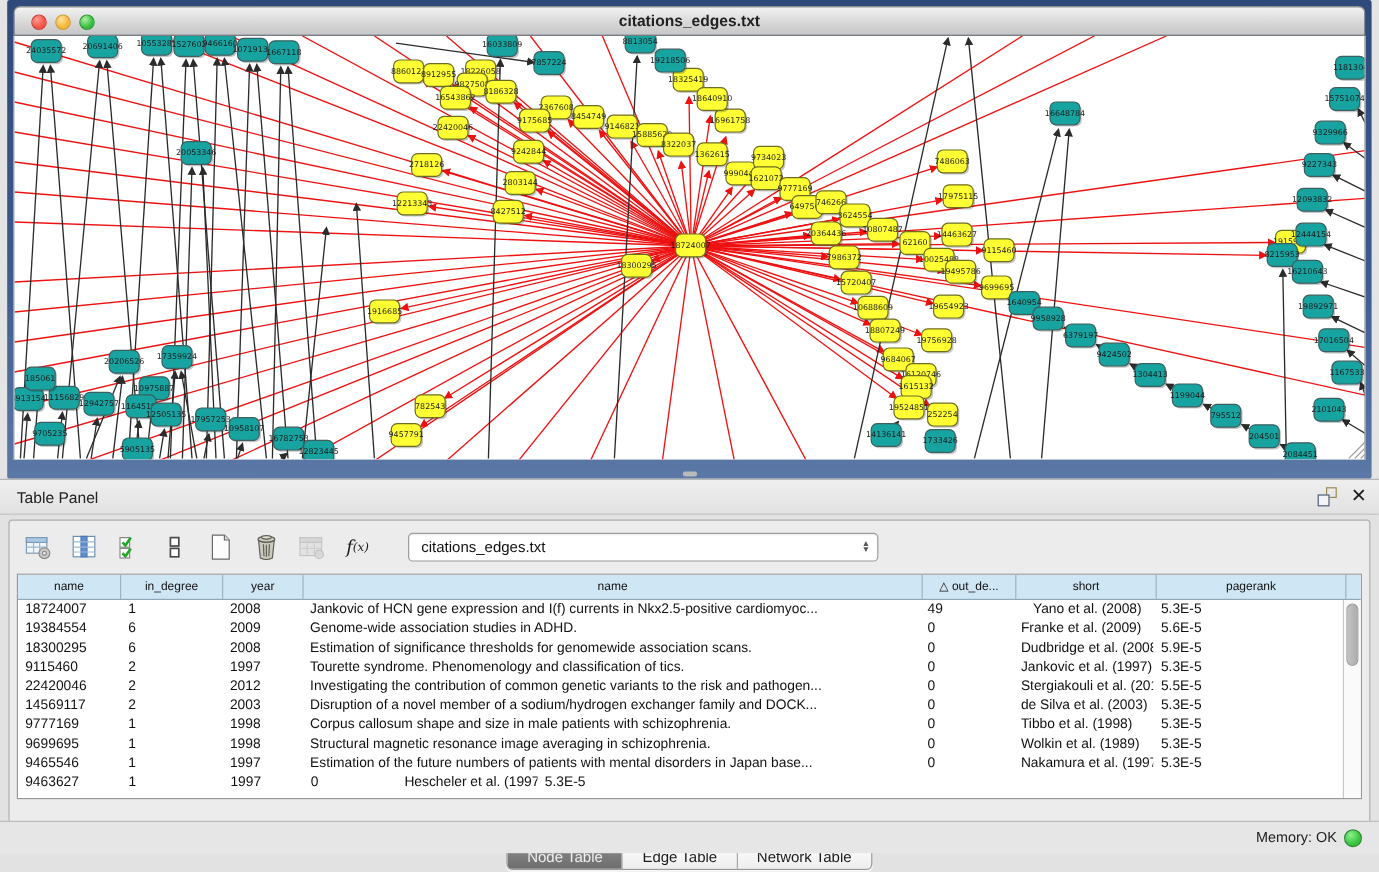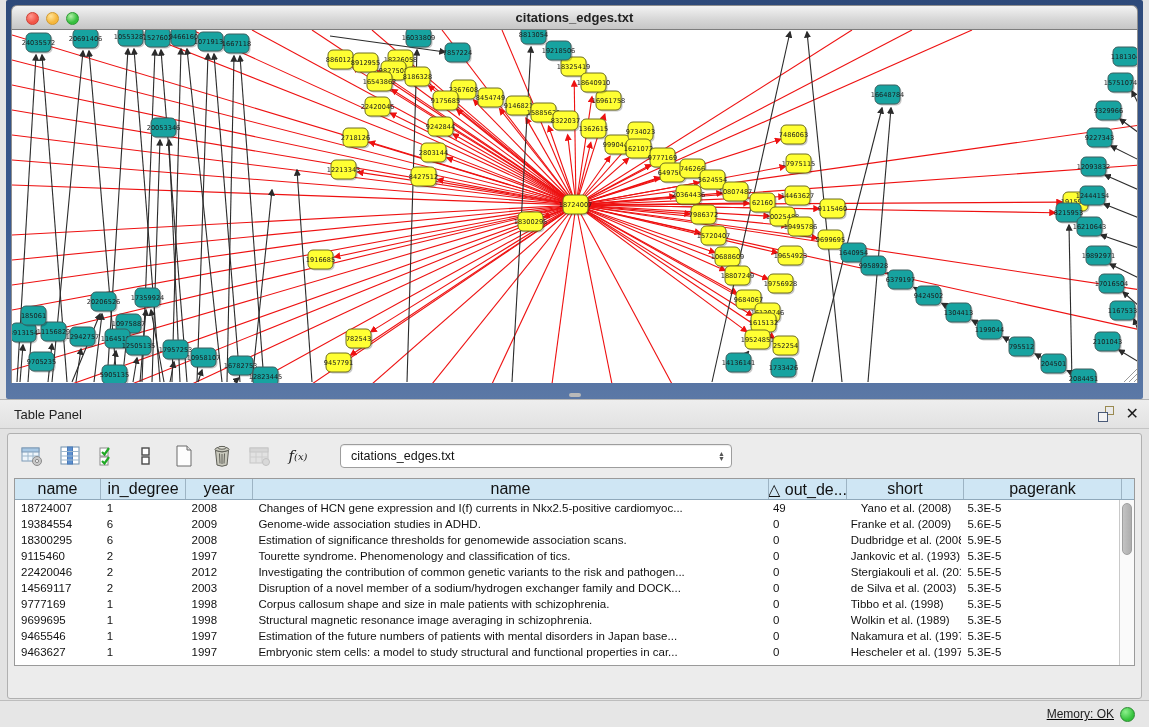--- a/index.html
+++ b/index.html
@@ -44,39 +44,39 @@
   .combo { margin-left:16px; width:392px; height:24px; background:#ffffff;
     border:1px solid #9d9d9d; border-radius:4px; display:flex; align-items:center;
     padding:0 6px 0 10px; font-size:12.5px; color:#111; box-shadow:inset 0 1px 1px rgba(0,0,0,.08); }
   .combo .stepper { margin-left:auto; display:flex; flex-direction:column; line-height:5px;
     font-size:7px; color:#555; text-align:center; }
 
   .table-wrap { position:relative; margin:0 6px; height:188px; background:#ffffff;
     border:1px solid #9a9a9a; overflow:hidden; }
   .tbl-header { display:flex; height:21px; background:#cfe6f4; border-bottom:1px solid #8fa8ba; }
   .tbl-header .hcell { display:flex; align-items:center; justify-content:center;
-    font-size:16px; color:#111; border-right:1px solid #9db4c4; overflow:hidden; white-space:nowrap; }
+    font-size:10px; color:#111; border-right:1px solid #9db4c4; overflow:hidden; white-space:nowrap; }
   .tbl-body { position:absolute; left:0; top:21px; right:15px; bottom:0; }
   .trow { display:flex; height:16px; align-items:center; }
   .tcell { font-size:11.5px; color:#111; padding-left:6px; overflow:hidden; white-space:nowrap; }
   .vscroll { position:absolute; right:0; top:21px; bottom:0; width:15px; background:#fafafa;
     border-left:1px solid #c9c9c9; }
   .vthumb { position:absolute; left:2px; right:2px; top:3px; height:52px; border-radius:6px;
     background:linear-gradient(90deg,#c3c3c3,#adadad); border:1px solid #9f9f9f; }
 
   .tabs-row { height:30px; display:flex; align-items:center; justify-content:center; }
   .seg-group { display:flex; border:1px solid #989898; border-radius:5px; overflow:hidden;
     box-shadow:0 1px 1px rgba(255,255,255,.7); }
   .seg { padding:3px 16px; font-size:12.5px; background:linear-gradient(180deg,#fdfdfd,#ededed);
     color:#1a1a1a; border-right:1px solid #aaaaaa; }
   .seg:last-child { border-right:none; }
   .seg.selected { background:linear-gradient(180deg,#8a8a8a,#6d6d6d); color:#efefef; }
 
-  .statusbar { position:absolute; left:0; bottom:0; width:100%; height:27px;
-    border-top:1px solid #bdbdbd; background:#e6e6e6; display:flex; align-items:center;text-decoration:underline; }
+  .statusbar { position:absolute; left:0; bottom:16px; width:100%; height:27px;
+    border-top:1px solid #bdbdbd; background:#e6e6e6; display:flex; align-items:center; }
   .mem { margin-left:auto; display:flex; align-items:center; gap:6px; padding-right:14px; }
   .mem-label { font-size:12px; color:#222; }
   .mem-dot { width:15px; height:15px; border-radius:50%;
     background:radial-gradient(circle at 35% 30%,#8cf08c,#35c23c 65%); border:1px solid #2a8a30; }
 
   .divider-handle { position:absolute; left:569px; top:393px; width:12px; height:4px;
     border-radius:2px; background:#b9b9b9; }
 </style>
 </head>
 <body>
@@ -911,21 +911,21 @@
           <div class="hcell" style="width: 516px;">name</div>
           <div class="hcell" style="width: 78px;">△ out_de...</div>
           <div class="hcell" style="width: 117px;">short</div>
           <div class="hcell" style="width: 158px;">pagerank</div>
         </div>
       <div class="tbl-body" id="tbl-body">
           <div class="trow">
             <div class="tcell" style="width: 86px;">18724007</div>
             <div class="tcell" style="width: 85px;">1</div>
             <div class="tcell" style="width: 67px;">2008</div>
-            <div class="tcell" style="width: 516px;">Changes of HCN gene expression and I(f) currents in Nkx2.5-positive cardiomyoc...</div>
+            <div class="tcell" style="width: 516px;">Jankovic of HCN gene expression and I(f) currents in Nkx2.5-positive cardiomyoc...</div>
             <div class="tcell" style="width: 78px;">49</div>
             <div class="tcell" style="width: 117px; text-align: center;">Yano et al. (2008)</div>
             <div class="tcell" style="width: 158px;">5.3E-5</div>
           </div>
           <div class="trow">
             <div class="tcell" style="width: 86px;">19384554</div>
             <div class="tcell" style="width: 85px;">6</div>
             <div class="tcell" style="width: 67px;">2009</div>
             <div class="tcell" style="width: 516px;">Genome-wide association studies in ADHD.</div>
             <div class="tcell" style="width: 78px;">0</div>
@@ -940,21 +940,21 @@
             <div class="tcell" style="width: 78px;">0</div>
             <div class="tcell" style="width: 117px;">Dudbridge et al. (2008)</div>
             <div class="tcell" style="width: 158px;">5.9E-5</div>
           </div>
           <div class="trow">
             <div class="tcell" style="width: 86px;">9115460</div>
             <div class="tcell" style="width: 85px;">2</div>
             <div class="tcell" style="width: 67px;">1997</div>
             <div class="tcell" style="width: 516px;">Tourette syndrome. Phenomenology and classification of tics.</div>
             <div class="tcell" style="width: 78px;">0</div>
-            <div class="tcell" style="width: 117px;">Jankovic et al. (1993)</div>
+            <div class="tcell" style="width: 117px;">Jankovic et al. (1997)</div>
             <div class="tcell" style="width: 158px;">5.3E-5</div>
           </div>
           <div class="trow">
             <div class="tcell" style="width: 86px;">22420046</div>
             <div class="tcell" style="width: 85px;">2</div>
             <div class="tcell" style="width: 67px;">2012</div>
             <div class="tcell" style="width: 516px;">Investigating the contribution of common genetic variants to the risk and pathogen...</div>
             <div class="tcell" style="width: 78px;">0</div>
             <div class="tcell" style="width: 117px;">Stergiakouli et al. (2012)</div>
             <div class="tcell" style="width: 158px;">5.5E-5</div>
@@ -992,21 +992,20 @@
             <div class="tcell" style="width: 67px;">1997</div>
             <div class="tcell" style="width: 516px;">Estimation of the future numbers of patients with mental disorders in Japan base...</div>
             <div class="tcell" style="width: 78px;">0</div>
             <div class="tcell" style="width: 117px;">Nakamura et al. (1997)</div>
             <div class="tcell" style="width: 158px;">5.3E-5</div>
           </div>
           <div class="trow">
             <div class="tcell" style="width: 86px;">9463627</div>
             <div class="tcell" style="width: 85px;">1</div>
             <div class="tcell" style="width: 67px;">1997</div>
-            <div class="tcell" style="width: 516px;">Embryonic stem cells: a model to study structural and functional properties in car...</div>
             <div class="tcell" style="width: 78px;">0</div>
             <div class="tcell" style="width: 117px;">Hescheler et al. (1997)</div>
             <div class="tcell" style="width: 158px;">5.3E-5</div>
           </div>
         </div>
       <div class="vscroll">
         <div class="vthumb"></div>
       </div>
     </div>
   </div>

